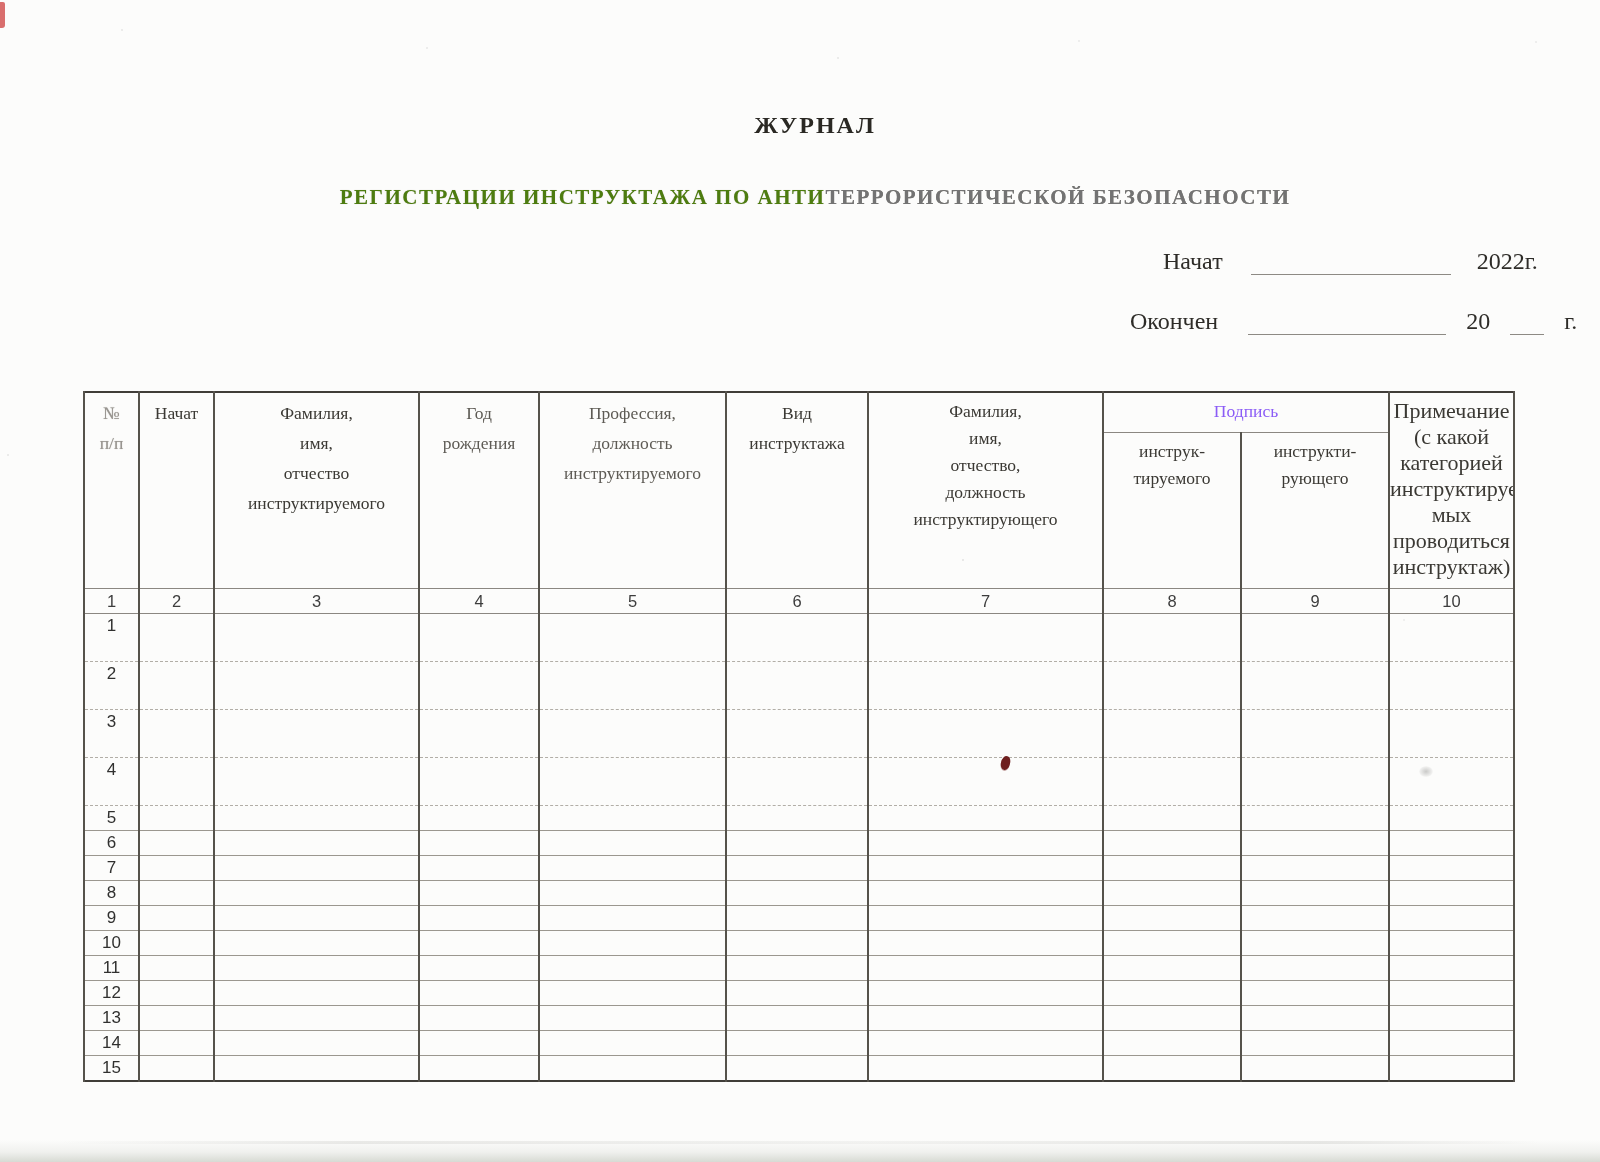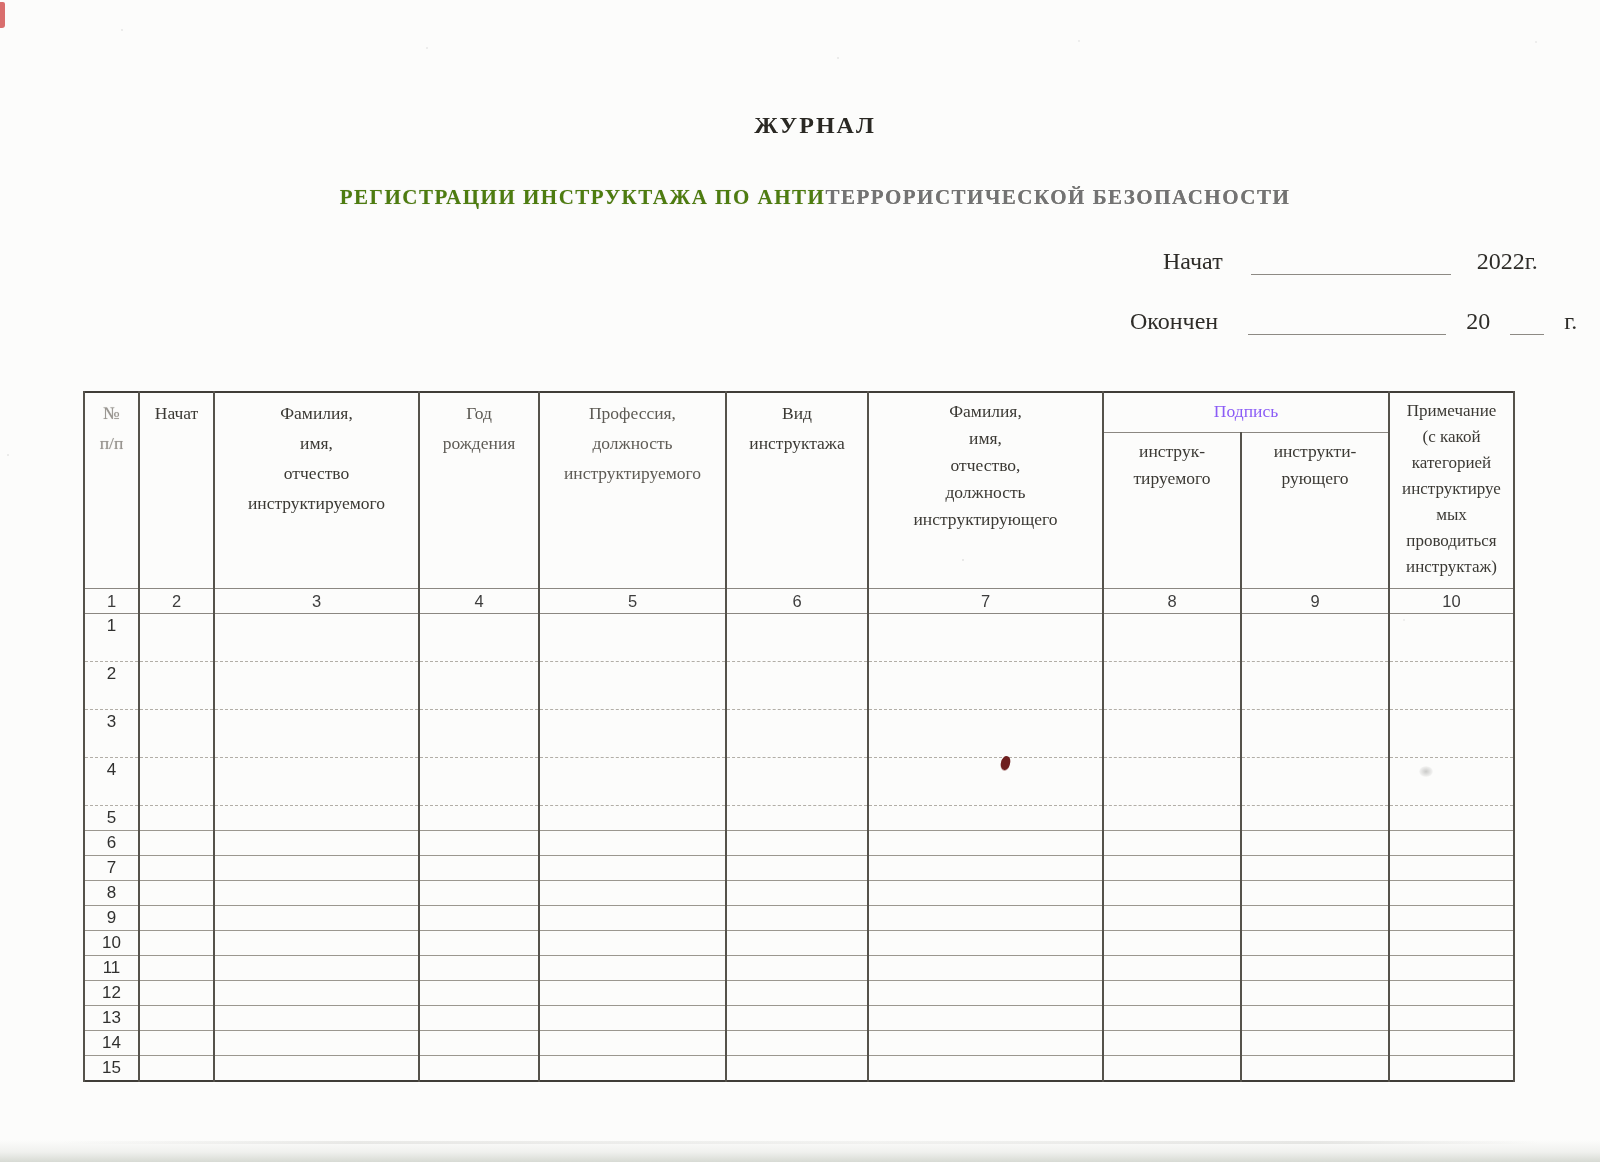--- a/index.html
+++ b/index.html
@@ -69,21 +69,21 @@
     padding-top:5px;
     color:#3b3934;
   }
   th.group-header{
     height:34px;line-height:26px;
     border-bottom:1px solid #7e7a74;
     color:#8b5cf6;
   }
   tr.header-sub th{height:150px;}
   th.lh-sm{line-height:27px;}
-  th.lh-xs{line-height:26px;font-size:17px;}
+  th.lh-xs{line-height:26px;font-size:22px;}
   th.faded{color:#97948f;text-shadow:0 0 1px #bcb9b4;}
   th.semi{color:#5e5b55;margin-top:44px;}
   tr.header-main th, tr.header-sub th{border-bottom:1px solid #8b8781;}
   tr.number-row td{
     height:24px;
     font-family:"Liberation Sans", sans-serif;
     font-size:16.5px;color:#3d3d3d;
     text-align:center;vertical-align:middle;
     border-bottom:1px solid #8b8781;
   }

